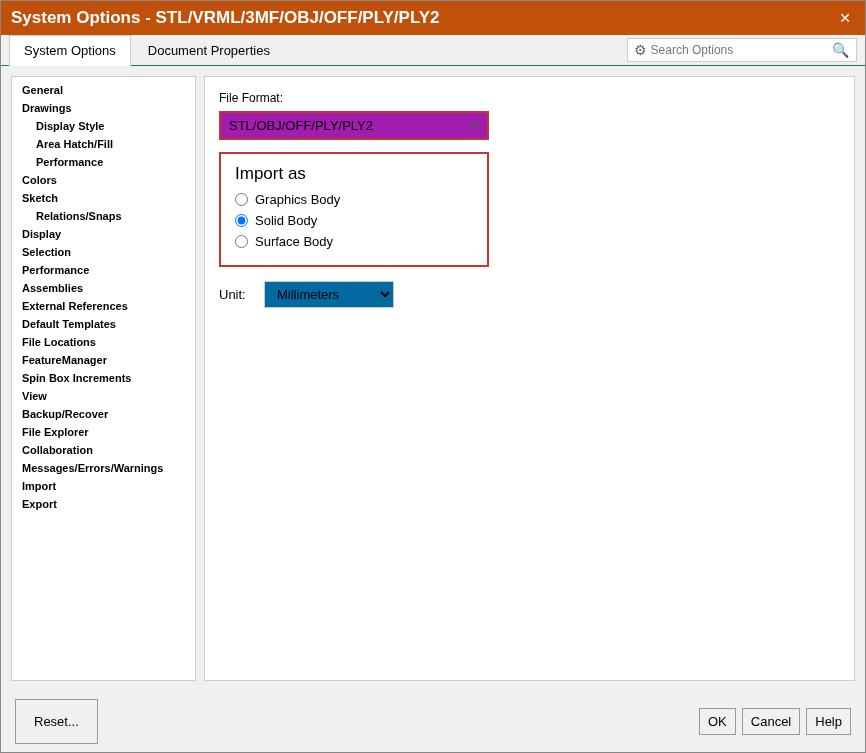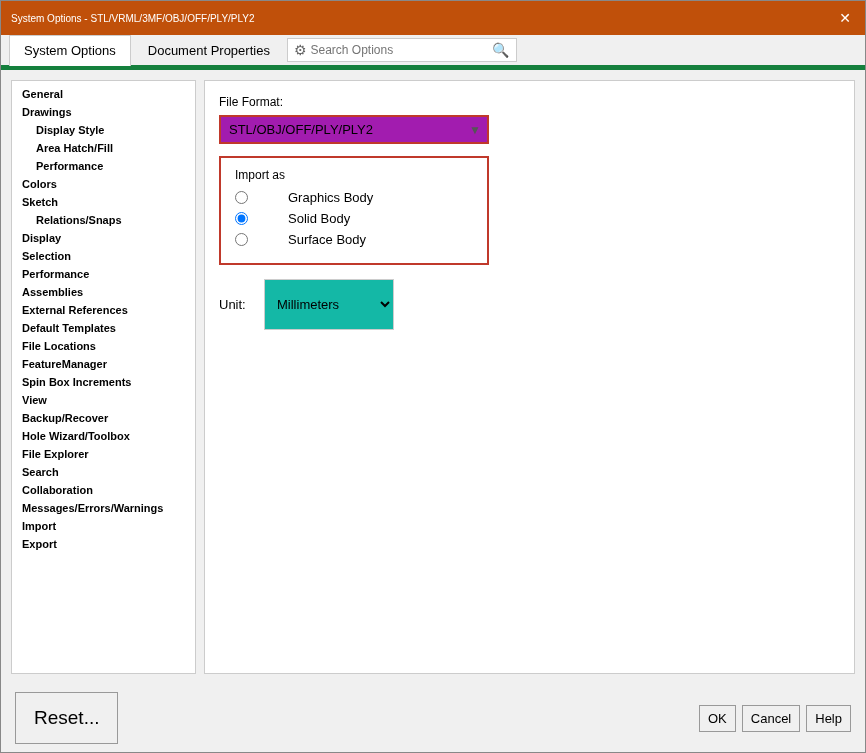--- a/index.html
+++ b/index.html
@@ -25,40 +25,41 @@
     .title-bar {
       background: #c0500a;
       color: white;
       padding: 7px 10px;
       display: flex;
       align-items: center;
       justify-content: space-between;
       flex-shrink: 0;
     }
     .title-bar-text {
-      font-size: 10px;
-      font-weight: normal;
+      font-size: 17px;
+      font-weight: bold;
     }
     .title-bar-close {
       width: 20px;
       height: 20px;
       background: #c0500a;
       border: none;
       color: white;
       cursor: pointer;
       font-size: 14px;
       display: flex;
       align-items: center;
       justify-content: center;
     }
     .tabs-bar {
       background: #f0f0f0;
       display: flex;
       align-items: center;
-      border-bottom: 5px solid #15803d;
+      justify-content: space-between;
+      border-bottom: 1px solid #15803d;
       padding: 0 8px;
       flex-shrink: 0;
     }
     .tabs-left {
       display: flex;
     }
     .tab {
       padding: 7px 14px;
       cursor: pointer;
       border: 1px solid transparent;
@@ -162,65 +163,64 @@
       color: #555;
       font-size: 12px;
     }
     .import-as-group {
       border: 2px solid #c0392b;
       padding: 10px 14px;
       width: 270px;
       margin-bottom: 14px;
     }
     .import-as-title {
-      font-size: 12px;
+      font-size: 17px;
       margin-bottom: 8px;
     }
     .radio-option {
       display: flex;
       margin-bottom: 6px;
       font-size: 13px;
       cursor: pointer;
-      gap: 33px;
     }
     .radio-option input[type="radio"] {
       margin-right: 7px;
       cursor: pointer;
     }
     .unit-row {
       display: flex;
       align-items: center;
       gap: 10px;
     }
     .unit-label {
       font-size: 13px;
       min-width: 35px;
     }
     .unit-dropdown {
-      padding: 16px 8px;
+      padding: 4px 8px;
       border: 1px solid #ccc;
       font-size: 13px;
-      background: #14b8a6;
+      background: #0369a1;
       cursor: pointer;
       outline: none;
       width: 130px;
     }
     .bottom-bar {
       display: flex;
       justify-content: space-between;
       align-items: center;
       padding: 8px 14px;
       flex-shrink: 0;
     }
     .reset-btn {
       padding: 14px 18px;
       border: 1px solid #999;
       background: #f0f0f0;
       cursor: pointer;
-      font-size: 19px;
+      font-size: 13px;
     }
     .dialog-buttons {
       display: flex;
       gap: 6px;
     }
     .dialog-btn {
       padding: 5px 8px;
       border: 1px solid #999;
       background: #f0f0f0;
       cursor: pointer;
@@ -264,23 +264,21 @@
       <div class="sidebar-item">Selection</div>
       <div class="sidebar-item">Performance</div>
       <div class="sidebar-item">Assemblies</div>
       <div class="sidebar-item">External References</div>
       <div class="sidebar-item">Default Templates</div>
       <div class="sidebar-item">File Locations</div>
       <div class="sidebar-item">FeatureManager</div>
       <div class="sidebar-item">Spin Box Increments</div>
       <div class="sidebar-item">View</div>
       <div class="sidebar-item">Backup/Recover</div>
-      <div class="sidebar-item">Hole Wizard/Toolbox</div>
       <div class="sidebar-item">File Explorer</div>
-      <div class="sidebar-item">Search</div>
       <div class="sidebar-item">Collaboration</div>
       <div class="sidebar-item">Messages/Errors/Warnings</div>
       <div class="sidebar-item">Import</div>
       <div class="sidebar-item">Export</div>
     </div>
 
     <div class="main-content">
       <div class="field-label">File Format:</div>
 
       <div class="dropdown-wrapper">

